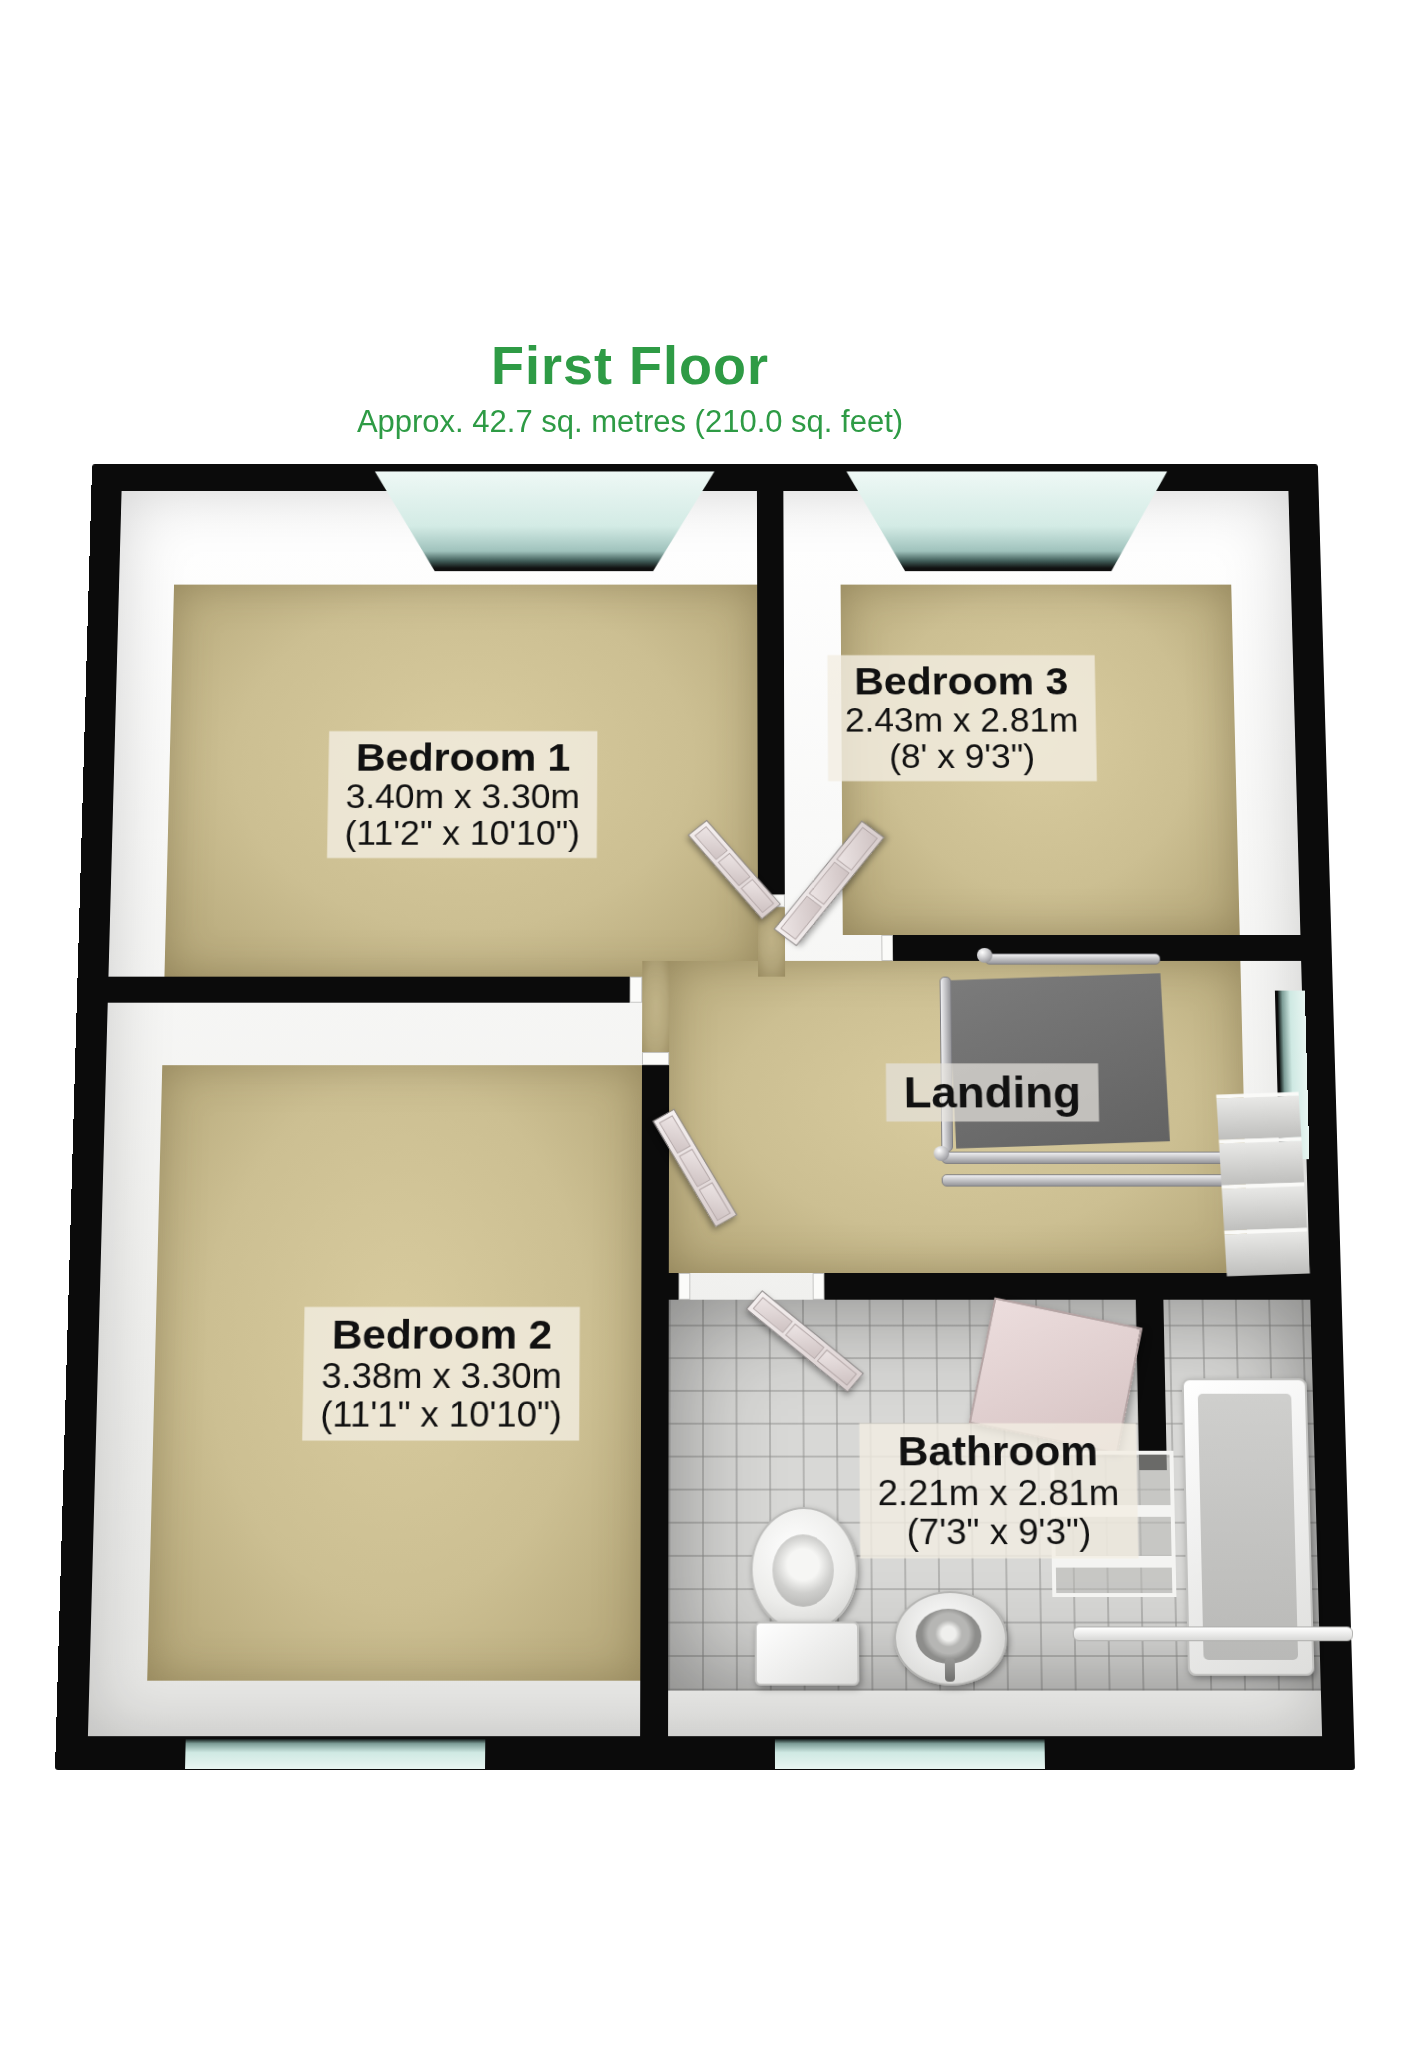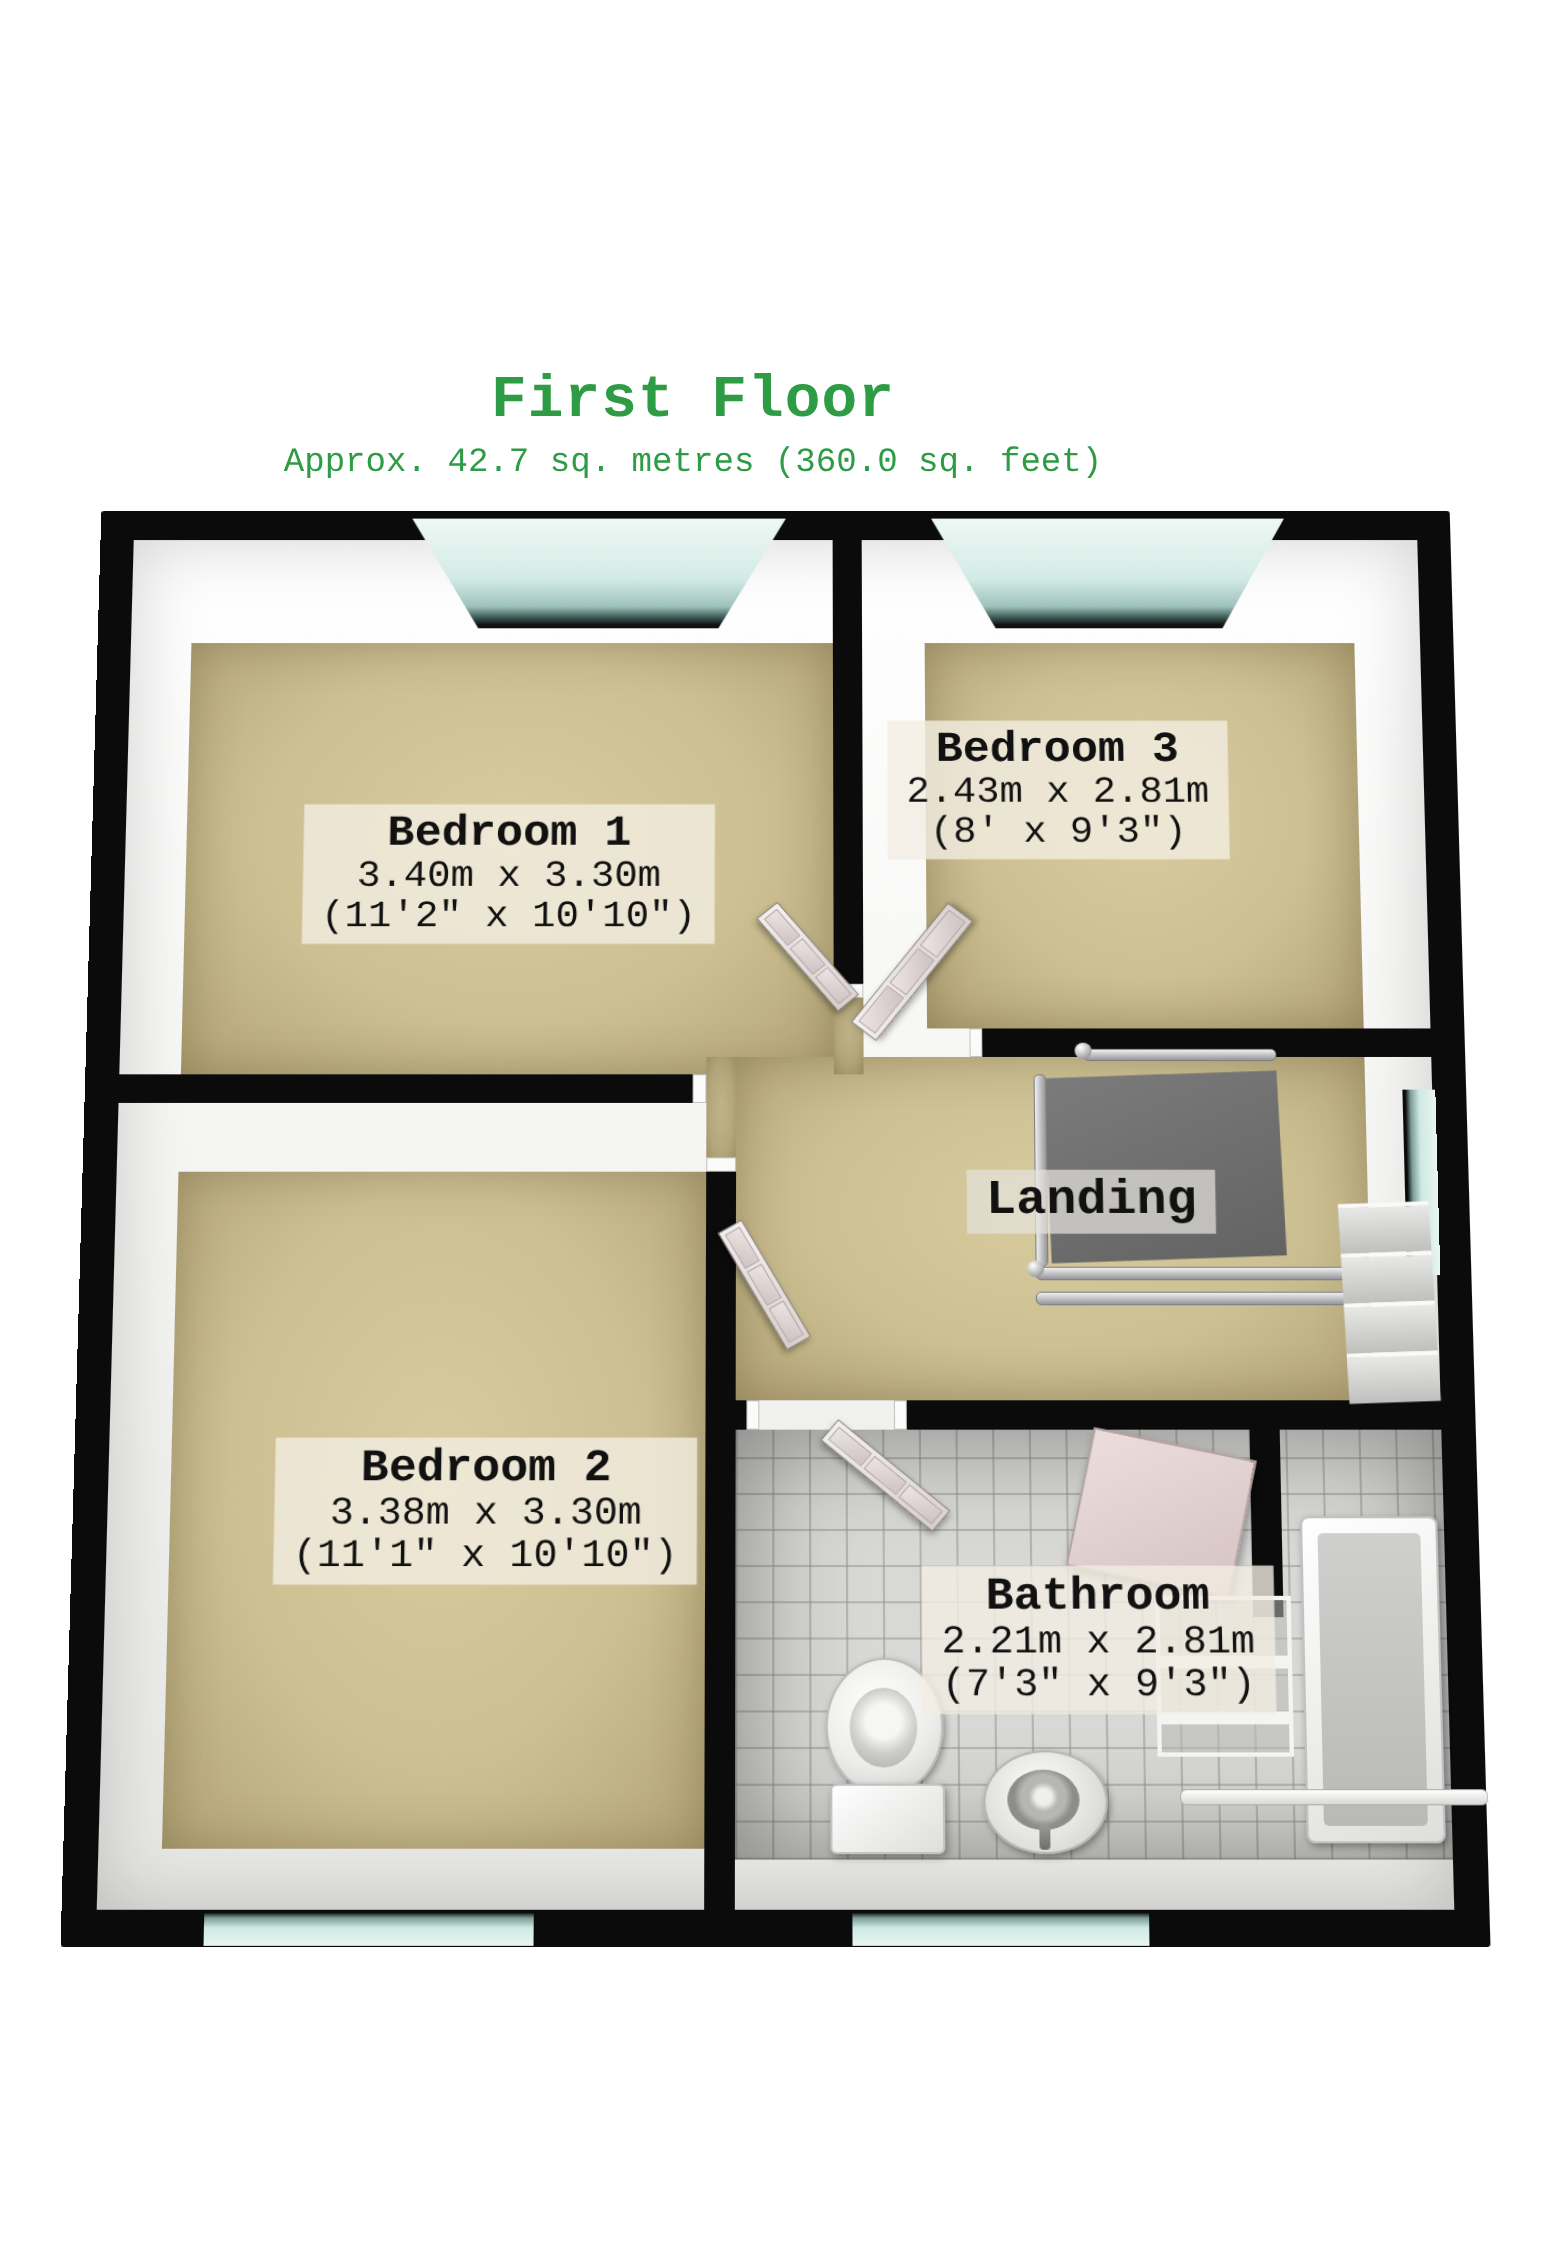--- a/index.html
+++ b/index.html
@@ -1,17 +1,17 @@
 <!DOCTYPE html>
 <html><head>
 <meta charset="utf-8">
 <style>
   html,body{margin:0;padding:0;background:#ffffff;}
   .canvas{position:relative;width:1410px;height:2048px;background:#ffffff;overflow:hidden;
-          font-family:Liberation Mono, monospace;}
+          font-family:Liberation Sans, sans-serif;}
   .hdr{position:absolute;left:0;top:334px;width:1260px;text-align:center;color:#2e9b45;}
   .hdr .t{font-size:54px;font-weight:bold;letter-spacing:1px;}
   .hdr .s{font-size:31px;margin-top:8px;}
   .plan{position:absolute;left:55px;top:380px;width:1300px;height:1390px;background:#0b0b0b;
         transform:perspective(2000px) rotateX(5deg);transform-origin:50% 100%;border-radius:3px;}
   .abs{position:absolute;}
   .interior{left:32px;top:30px;width:1236px;height:1326px;
             background:linear-gradient(180deg,#ffffff 0%,#f2f2f0 60%,#e6e6e4 100%);
             box-shadow:inset 0 0 70px rgba(0,0,0,0.18);}
   .carpet{background:radial-gradient(ellipse at 50% 45%, #d8cb9e 0%, #ccbf92 55%, #b2a476 100%);
@@ -48,21 +48,21 @@
   .landing-label{background:rgba(228,226,220,0.72);}
   .landing-label .rname{font-size:47px;}
 </style>
 </head>
 <body>
 
 <div class="canvas">
 
   <div class="hdr">
     <div class="t">First Floor</div>
-    <div class="s">Approx. 42.7 sq. metres (360.0 sq. feet)</div>
+    <div class="s">Approx. 42.7 sq. metres (210.0 sq. feet)</div>
   </div>
 
   <div class="plan">
 
     <div class="abs interior"></div>
 
     <div class="abs carpet" style="left:90px;top:135px;width:615px;height:430px;"></div>
     <div class="abs carpet" style="left:793px;top:135px;width:412px;height:385px;"></div>
     <div class="abs carpet" style="left:613px;top:548px;width:592px;height:332px;"></div>
     <div class="abs carpet" style="left:705px;top:490px;width:28px;height:75px;"></div>

